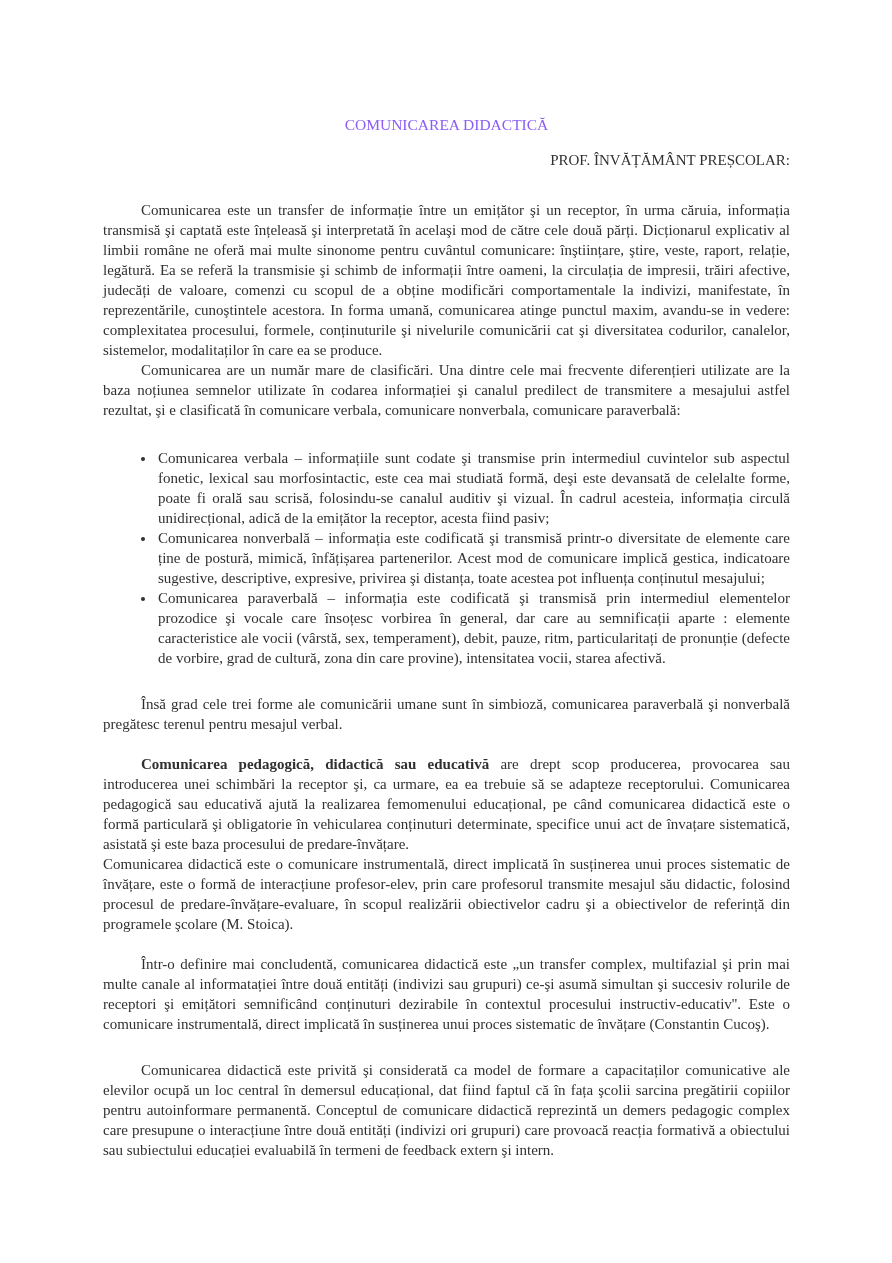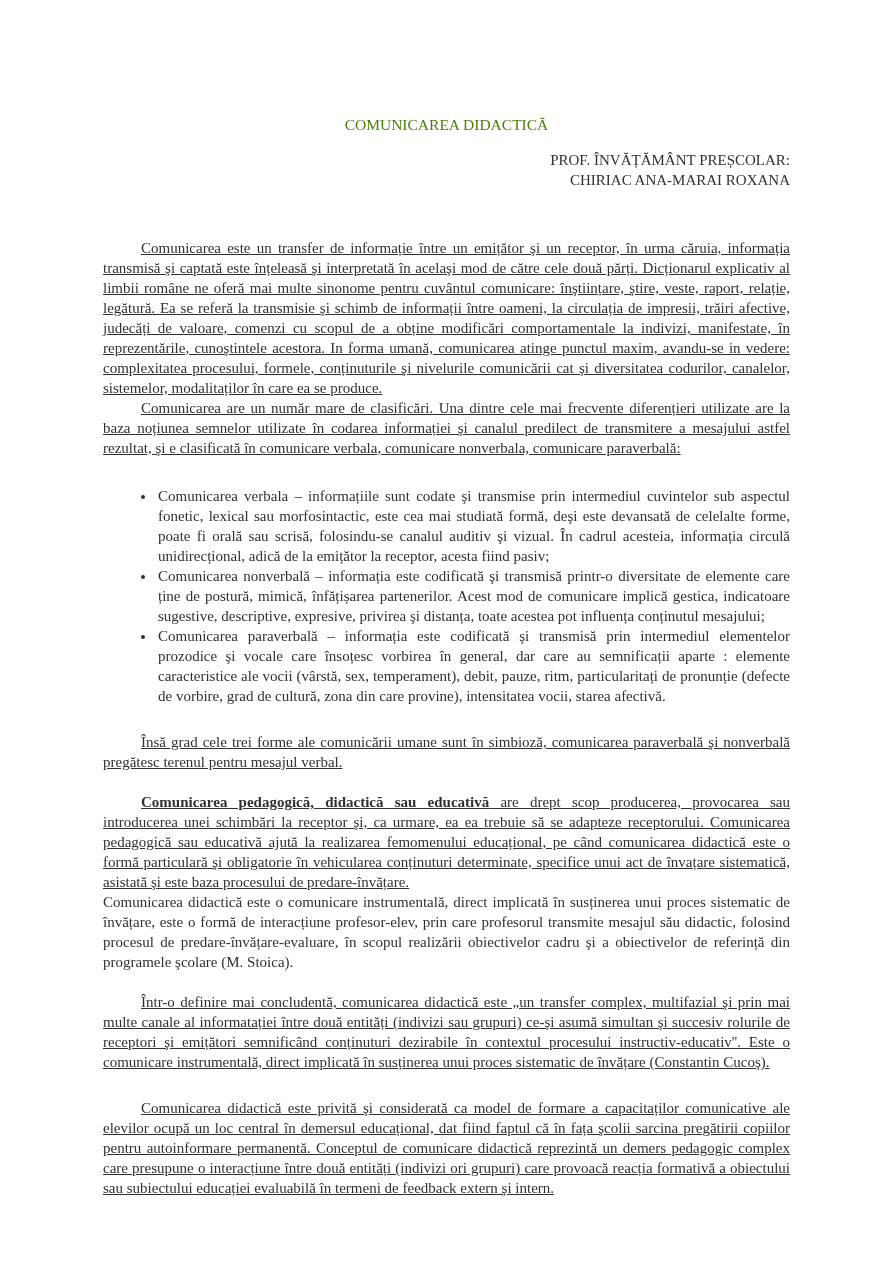--- a/index.html
+++ b/index.html
@@ -16,33 +16,33 @@
     padding: 115px 102px 0 103px;
     font-size: 15px;
     line-height: 20px;
   }
   .doc-title {
     margin: 0 0 15px 0;
     font-size: 15.5px;
     font-weight: normal;
     text-align: center;
     line-height: 20px;
-    color: #4d7c0f;
+    color: #8b5cf6;
   }
   .author-block {
     text-align: right;
     line-height: 20px;
-    margin: 0 0 48px 0;
+    margin: 0 0 30px 0;
   }
   p.body-par {
     margin: 0;
     text-align: justify;
     line-height: 20px;
   }
-  p.indent { text-indent: 38px; text-decoration: underline; }
+  p.indent { text-indent: 38px; }
   .gap-sm { margin-top: 20px !important; }
   .gap-md { margin-top: 26px !important; }
   ul.bullet-list {
     margin: 28px 0 0 0;
     padding: 0 0 0 53px;
     list-style: disc outside;
   }
   ul.bullet-list li {
     text-align: justify;
     line-height: 20px;
@@ -53,21 +53,20 @@
 </head>
 <body>
 
 <div class="page">
   <div class="content">
 
     <h1 class="doc-title">COMUNICAREA DIDACTICĂ</h1>
 
     <div class="author-block">
       <div>PROF. ÎNVĂȚĂMÂNT PREȘCOLAR:</div>
-      <div>CHIRIAC ANA-MARAI ROXANA</div>
     </div>
 
     <p class="body-par indent">Comunicarea este un transfer de informație între un emițător şi un receptor, în urma căruia, informația transmisă şi captată este înțeleasă şi interpretată în acelaşi mod de către cele două părți. Dicționarul explicativ al limbii române ne oferă mai multe sinonome pentru cuvântul comunicare: înştiințare, ştire, veste, raport, relație, legătură. Ea se referă la transmisie şi schimb de informații între oameni, la circulația de impresii, trăiri afective, judecăți de valoare, comenzi cu scopul de a obține modificări comportamentale la indivizi, manifestate, în reprezentările, cunoştintele acestora. In forma umană, comunicarea atinge punctul maxim, avandu-se in vedere: complexitatea procesului, formele, conținuturile şi nivelurile comunicării cat şi diversitatea codurilor, canalelor, sistemelor, modalitaților în care ea se produce.</p>
 
     <p class="body-par indent">Comunicarea are un număr mare de clasificări. Una dintre cele mai frecvente diferențieri utilizate are la baza noțiunea semnelor utilizate în codarea informației şi canalul predilect de transmitere a mesajului astfel rezultat, şi e clasificată în comunicare verbala, comunicare nonverbala, comunicare paraverbală:</p>
 
     <ul class="bullet-list">
       <li>Comunicarea verbala – informațiile sunt codate şi transmise prin intermediul cuvintelor sub aspectul fonetic, lexical sau morfosintactic, este cea mai studiată formă, deşi este devansată de celelalte forme, poate fi orală sau scrisă, folosindu-se canalul auditiv şi vizual. În cadrul acesteia, informația circulă unidirecțional, adică de la emițător la receptor, acesta fiind pasiv;</li>
       <li>Comunicarea nonverbală – informația este codificată şi transmisă printr-o diversitate de elemente care ține de postură, mimică, înfățișarea partenerilor. Acest mod de comunicare implică gestica, indicatoare sugestive, descriptive, expresive, privirea şi distanța, toate acestea pot influența conținutul mesajului;</li>
       <li>Comunicarea paraverbală – informația este codificată şi transmisă prin intermediul elementelor prozodice şi vocale care însoțesc vorbirea în general, dar care au semnificații aparte : elemente caracteristice ale vocii (vârstă, sex, temperament), debit, pauze, ritm, particularitați de pronunție (defecte de vorbire, grad de cultură, zona din care provine), intensitatea vocii, starea afectivă.</li>

